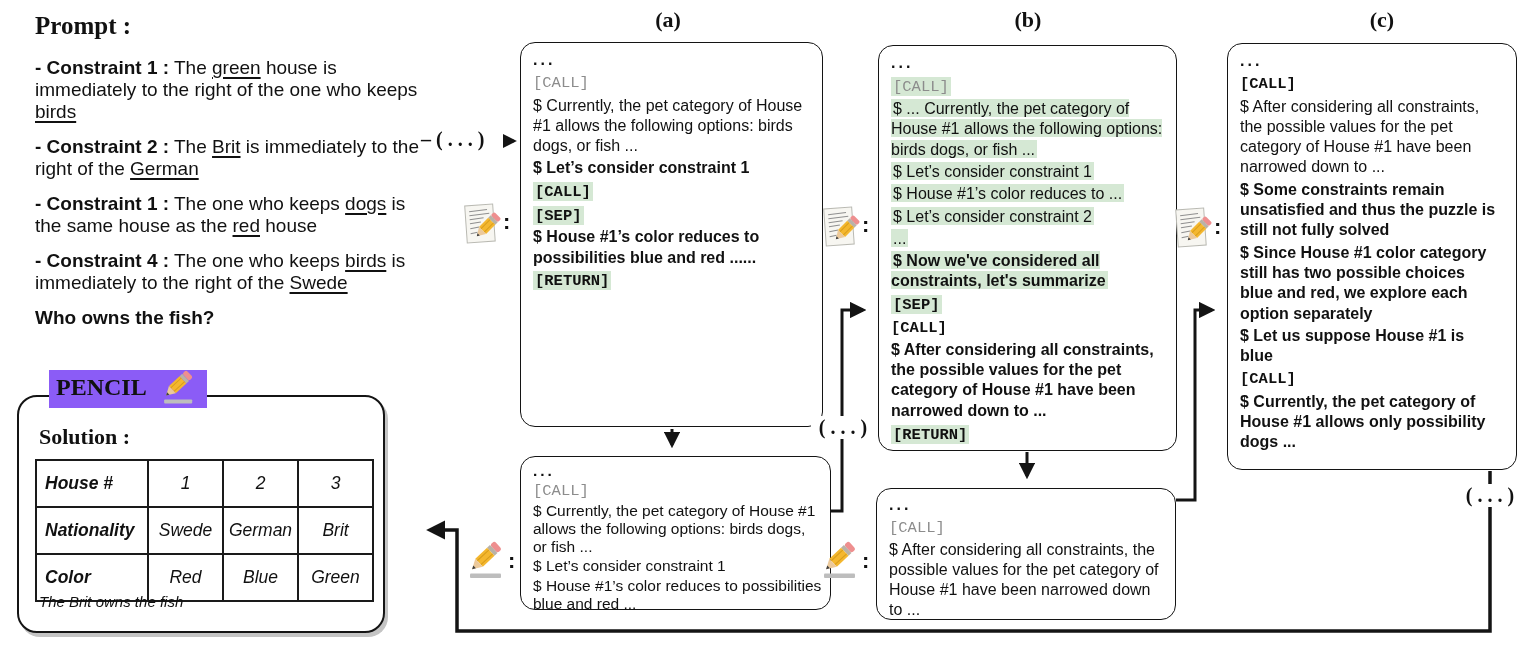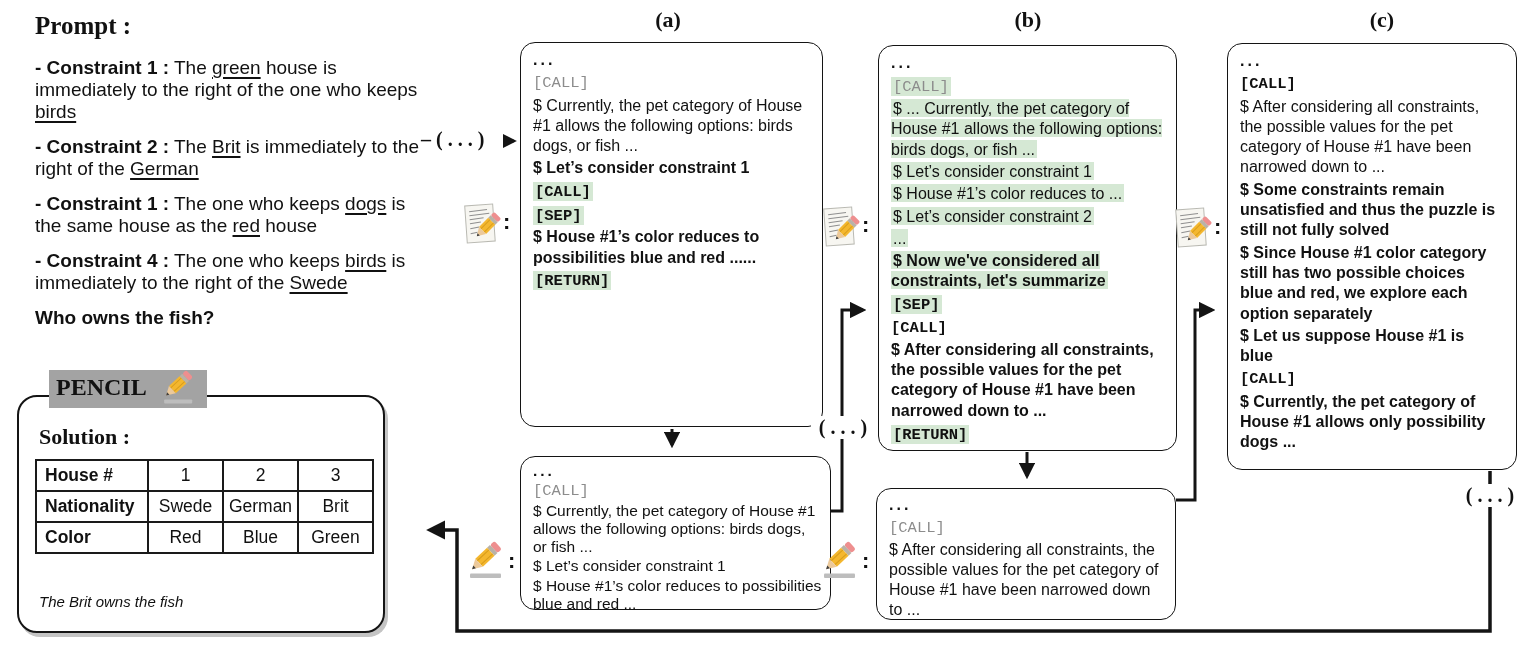--- a/index.html
+++ b/index.html
@@ -13,26 +13,26 @@
   #prompt { position:absolute; left:35px; top:12px; width:388px; }
   #prompt-title { font-family:"Liberation Serif", serif; font-weight:bold; font-size:25px; margin-bottom:17px; }
   .constraint { font-size:19px; line-height:22px; margin-bottom:13px; }
   .constraint b { font-weight:bold; }
   .constraint u { text-decoration:underline; text-decoration-thickness:1.5px; text-underline-offset:2.5px; }
   #question { font-size:19px; font-weight:bold; margin-top:1px; }
 
   
   #pencil-frame { position:absolute; left:17px; top:395px; width:368px; height:238px;
     border:2.5px solid #141414; border-radius:20px; background:#fff; box-shadow:3px 4px 0 #c4c4c4; }
-  #pencil-title { position:absolute; left:30px; top:-27px; background:#a3a3a3; padding:0 10px 0 7px;
+  #pencil-title { position:absolute; left:30px; top:-27px; background:#8b5cf6; padding:0 10px 0 7px;
     font-family:"Liberation Serif", serif; font-weight:bold; font-size:24px; white-space:nowrap; }
   #pencil-title .icon { width:44px; height:38px; vertical-align:-13px; margin-left:6px; }
   #solution-label { position:absolute; left:20px; top:27px; font-family:"Liberation Serif", serif; font-weight:bold; font-size:22px; }
   #solution-table { position:absolute; left:16px; top:62px; border-collapse:collapse; }
-  #solution-table td { border:2px solid #1a1a1a; height:31px; font-size:17.5px; text-align:center; padding:0 4px; }
+  #solution-table td { border:2px solid #1a1a1a; height:47px; font-size:17.5px; text-align:center; padding:0 4px;font-style:italic; }
   #solution-table td.rowhead { width:112px; font-weight:bold; text-align:left; padding-left:8px; }
   #solution-table td.val { width:75px; }
   #answer { position:absolute; left:20px; top:196px; font-size:15px;font-style:italic; }
 
   
   .col-label { position:absolute; width:60px; text-align:center;
     font-family:"Liberation Serif", serif; font-weight:bold; font-size:22px; }
   #lab-a { left:638px; top:7px; } #lab-b { left:998px; top:7px; } #lab-c { left:1352px; top:7px; }
 
   

